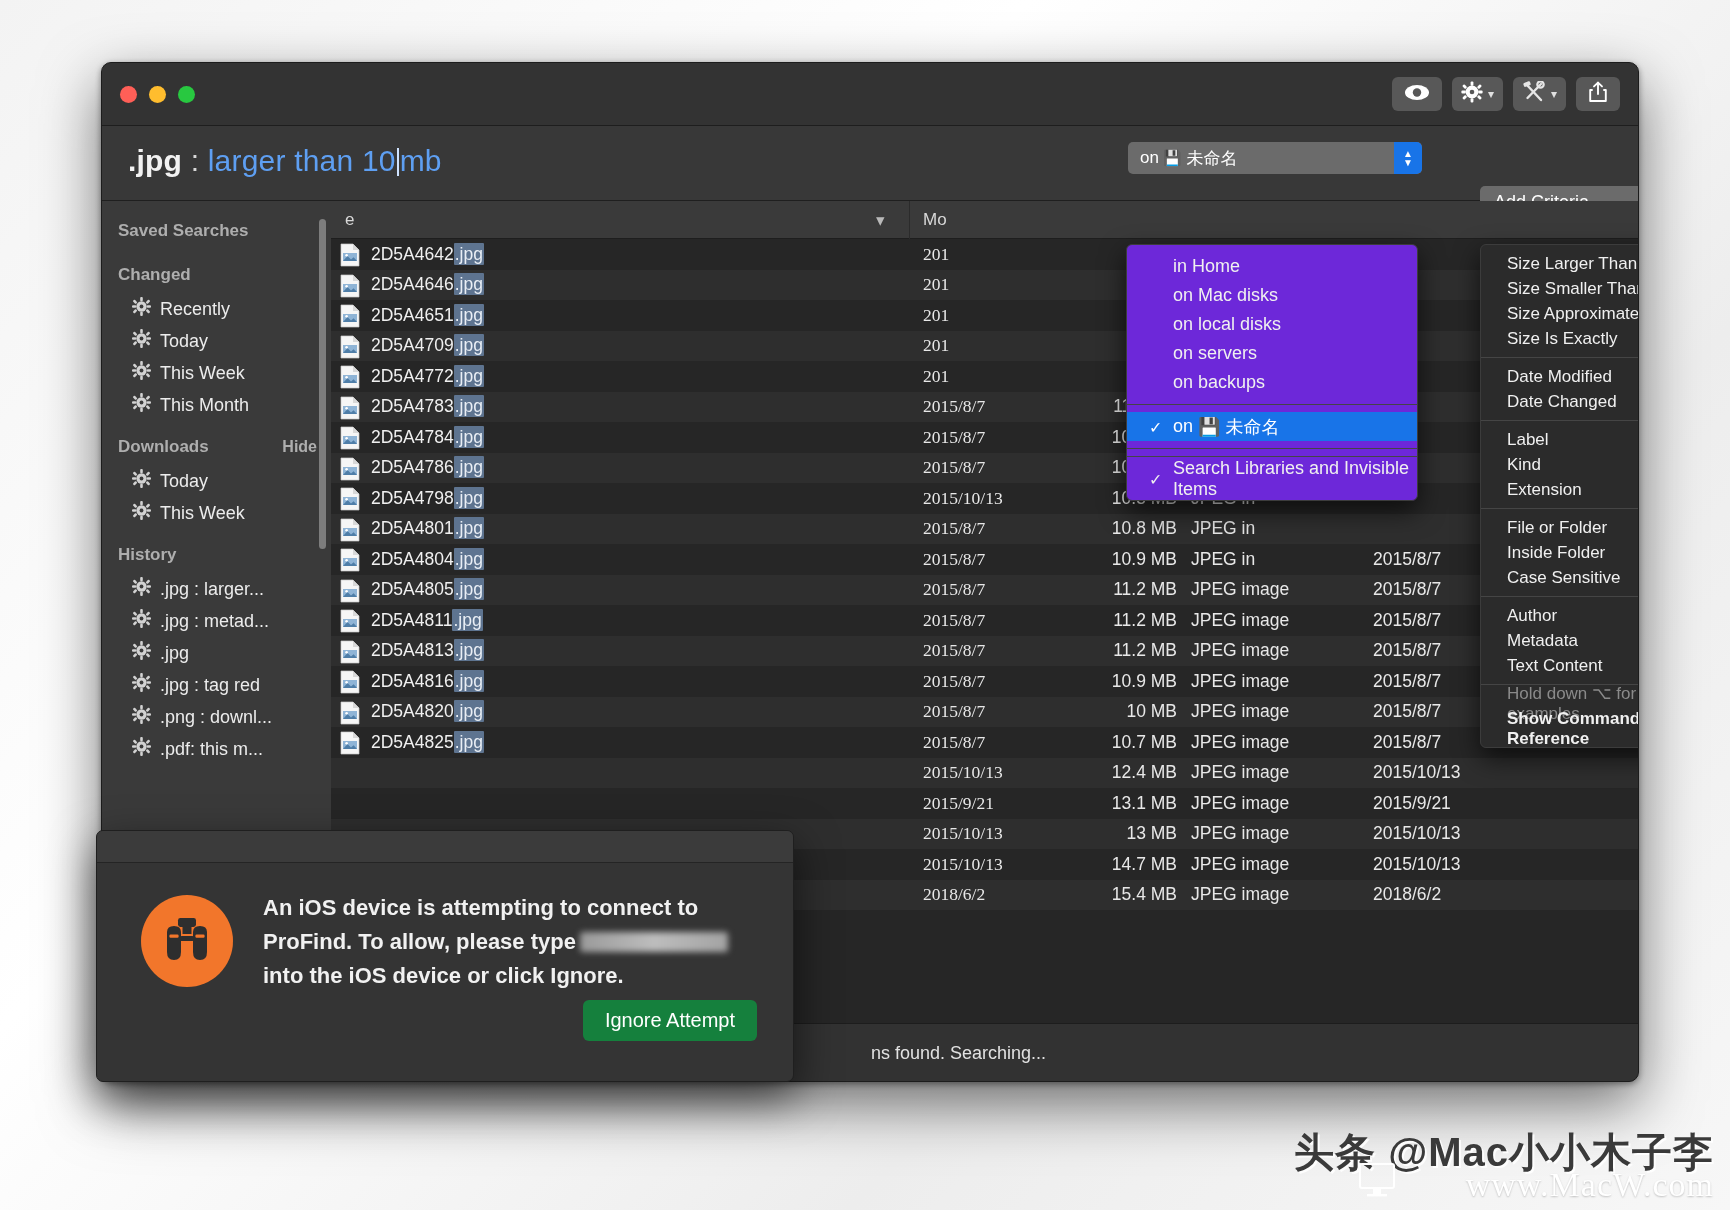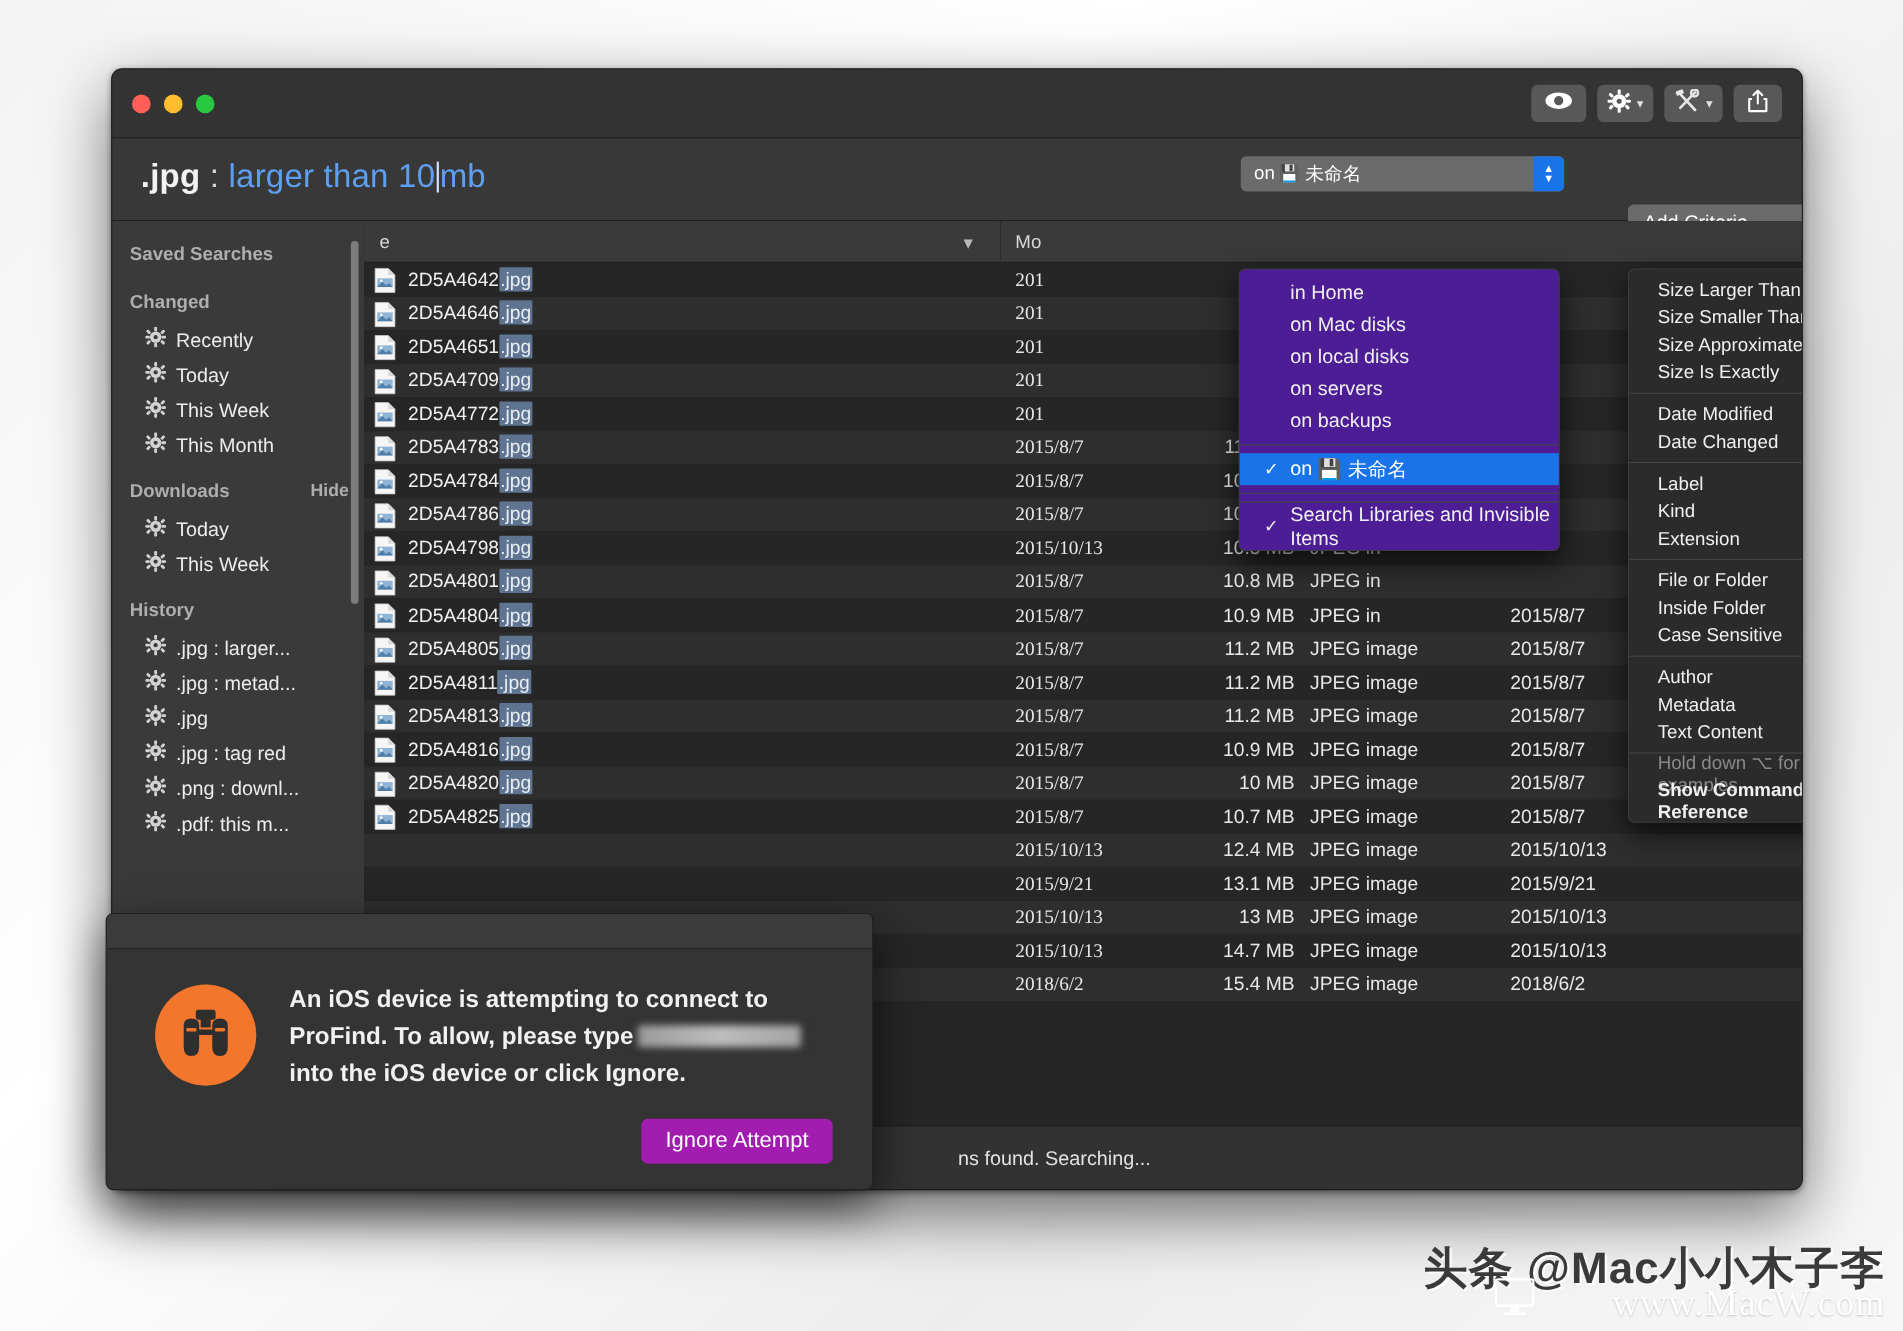--- a/index.html
+++ b/index.html
@@ -196,21 +196,21 @@
   #statustext {
     color: #e2e2e2; font-size: 18px;
     margin-left: 540px;
   }
 
   
   #locmenu {
     position: absolute;
     left: 1024px; top: 181px;
     width: 292px;
-    background: #4c1d95;
+    background: #6d28d9;
     border-radius: 6px;
     box-shadow: 0 10px 26px rgba(0,0,0,.65);
     padding: 7px 0 7px 0;
     z-index: 40;
     border: 1px solid #3c3c3c;
   }
   .mi {
     position: relative;
     height: 29px;
     display: flex; align-items: center;
@@ -275,22 +275,22 @@
   .redact {
     display:inline-block;
     width: 148px; height: 20px;
     background: linear-gradient(90deg,#9a9a9a,#bdbdbd,#a3a3a3);
     filter: blur(3.2px);
     border-radius: 3px;
     vertical-align: -3px;
     margin-left: 4px;
   }
   #ignore-btn {
-    position:absolute; right: 36px; bottom: 23px;
-    background: #a21caf; color: #fff;
+    position:absolute; right: 36px; bottom: 40px;
+    background: #15803d; color: #fff;
     font-size: 20px;
     padding: 9px 22px;
     border-radius: 6px;
     border: none;
     font-family: "Liberation Sans", sans-serif;
   }
 
   
   #wm {
     position: absolute; right: 16px; bottom: 6px;

